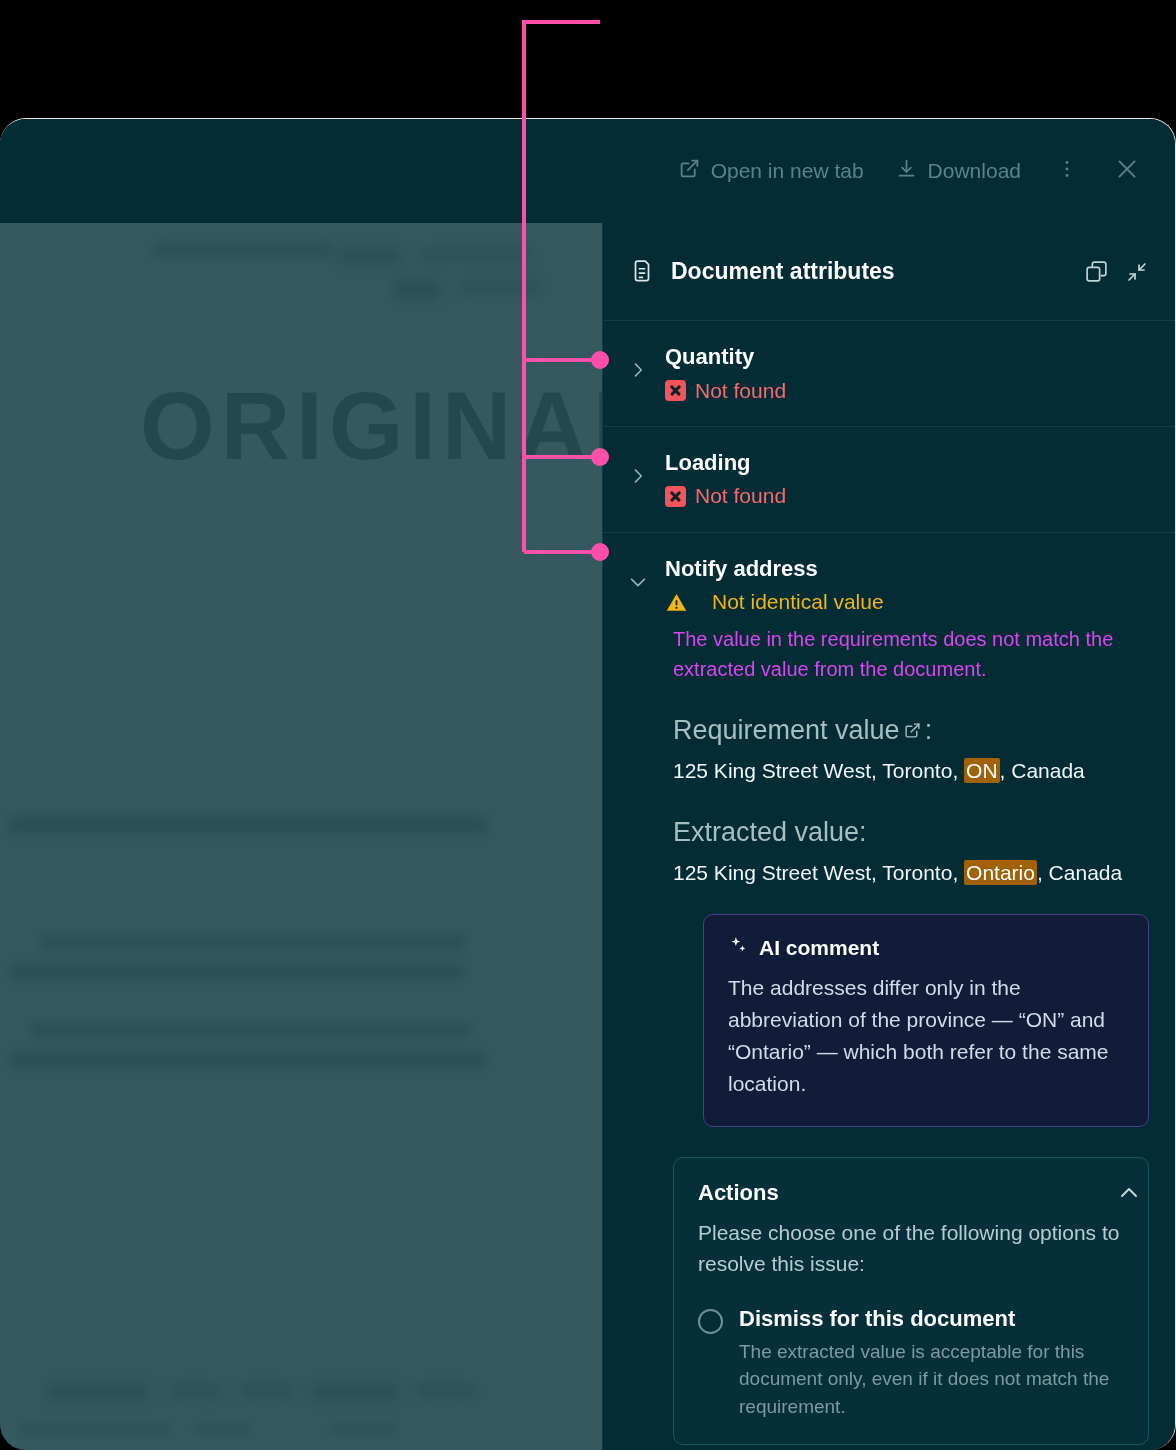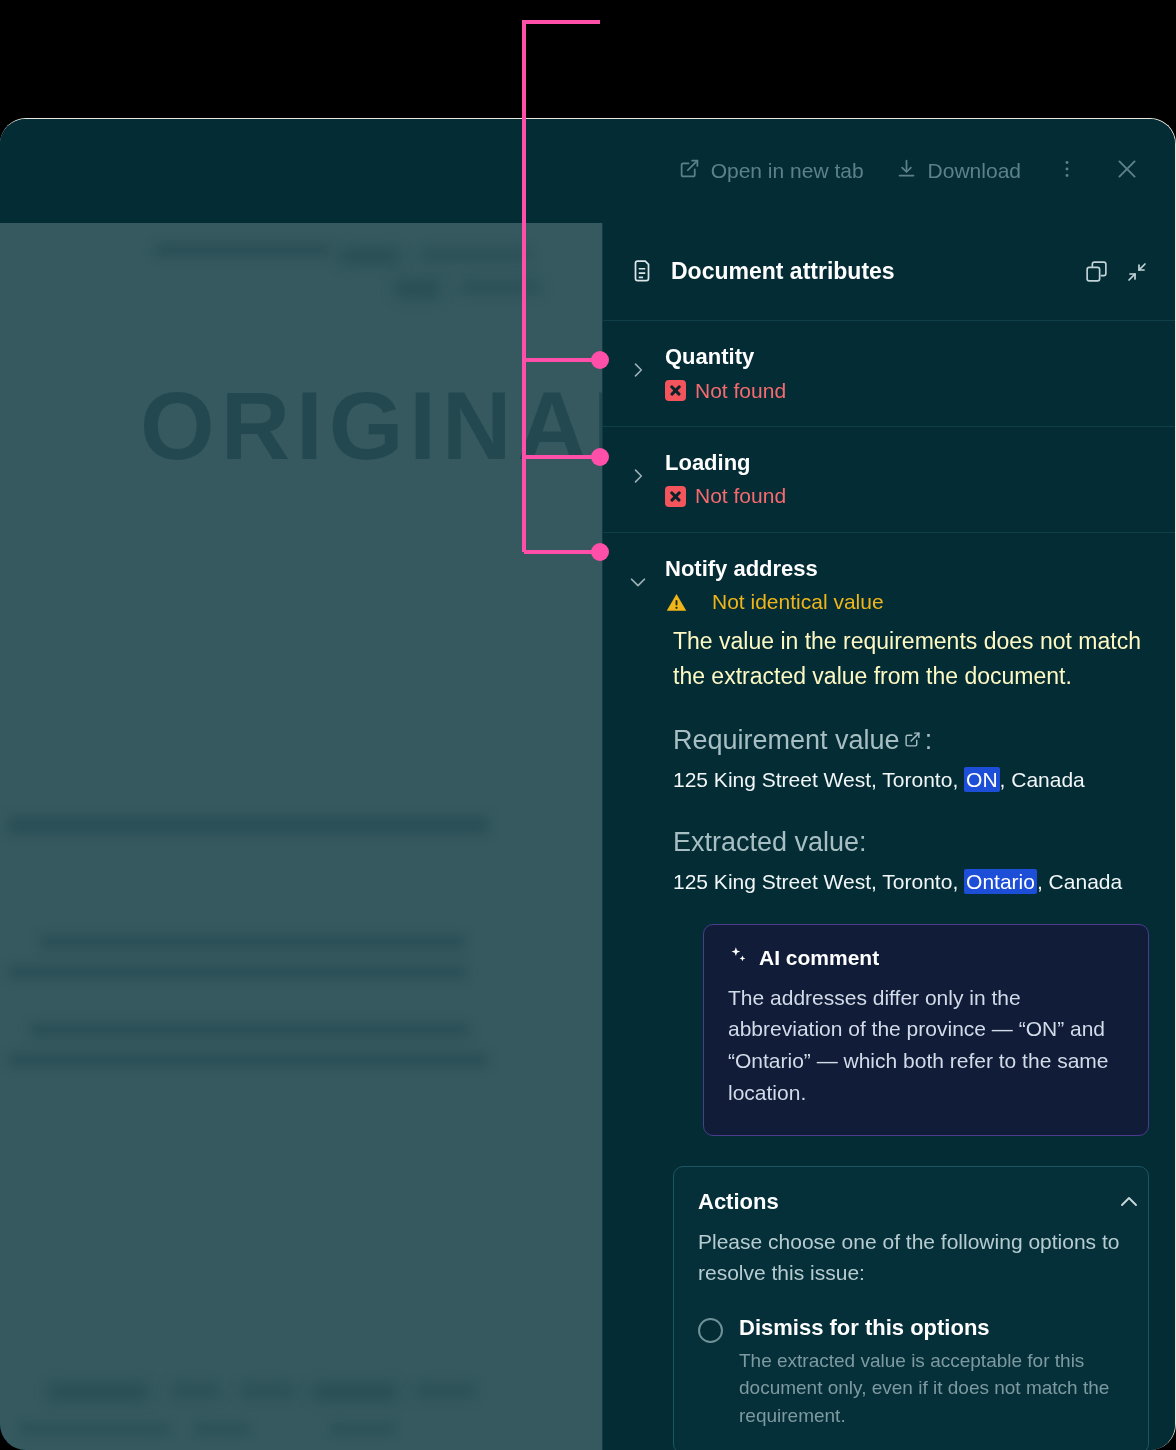--- a/index.html
+++ b/index.html
@@ -221,42 +221,42 @@
   .badge-warn {
     flex: 0 0 auto;
     width: 23px; height: 23px;
   }
 
   
   .attr-detail {
     padding: 0 26px 26px 70px;
   }
   .detail-para {
-    font-size: 23px;
+    font-size: 20px;
     line-height: 1.52;
-    color: #fef9c3;
+    color: #d946ef;
     margin-bottom: 26px;
   }
   .detail-label {
     font-size: 27px;
     line-height: 1.5;
     color: #a7bec2;
     display: flex;
     align-items: center;
     gap: 2px;
   }
   .detail-value {
     font-size: 21px;
     line-height: 1.5;
     color: #f1f6f7;
     margin-top: 4px;
   }
   .detail-group { margin-bottom: 26px; }
   .hl {
-    background: #1d4ed8;
+    background: #a16207;
     color: #ffffff;
     padding: 1px 2px;
     border-radius: 2px;
   }
   .ext-link-icon {
     display: inline-flex;
     vertical-align: middle;
     margin: 0 2px;
     color: #a7bec2;
     cursor: pointer;
@@ -546,21 +546,21 @@
                 <svg width="24" height="24" viewBox="0 0 24 24" fill="none" stroke="currentColor" stroke-width="1.9" stroke-linecap="round" stroke-linejoin="round">
                   <polyline points="5 15 12 8 19 15"></polyline>
                 </svg>
               </span>
             </div>
             <div class="act-prompt">Please choose one of the following options to resolve this issue:</div>
 
             <div class="option-row">
               <span class="radio"></span>
               <div class="option-main">
-                <div class="option-title">Dismiss for this options</div>
+                <div class="option-title">Dismiss for this document</div>
                 <div class="option-desc">The extracted value is acceptable for this document only, even if it does not match the requirement.</div>
               </div>
             </div>
           </div>
 
         </div>
       </div>
     </div>
   </div>
 </div>

